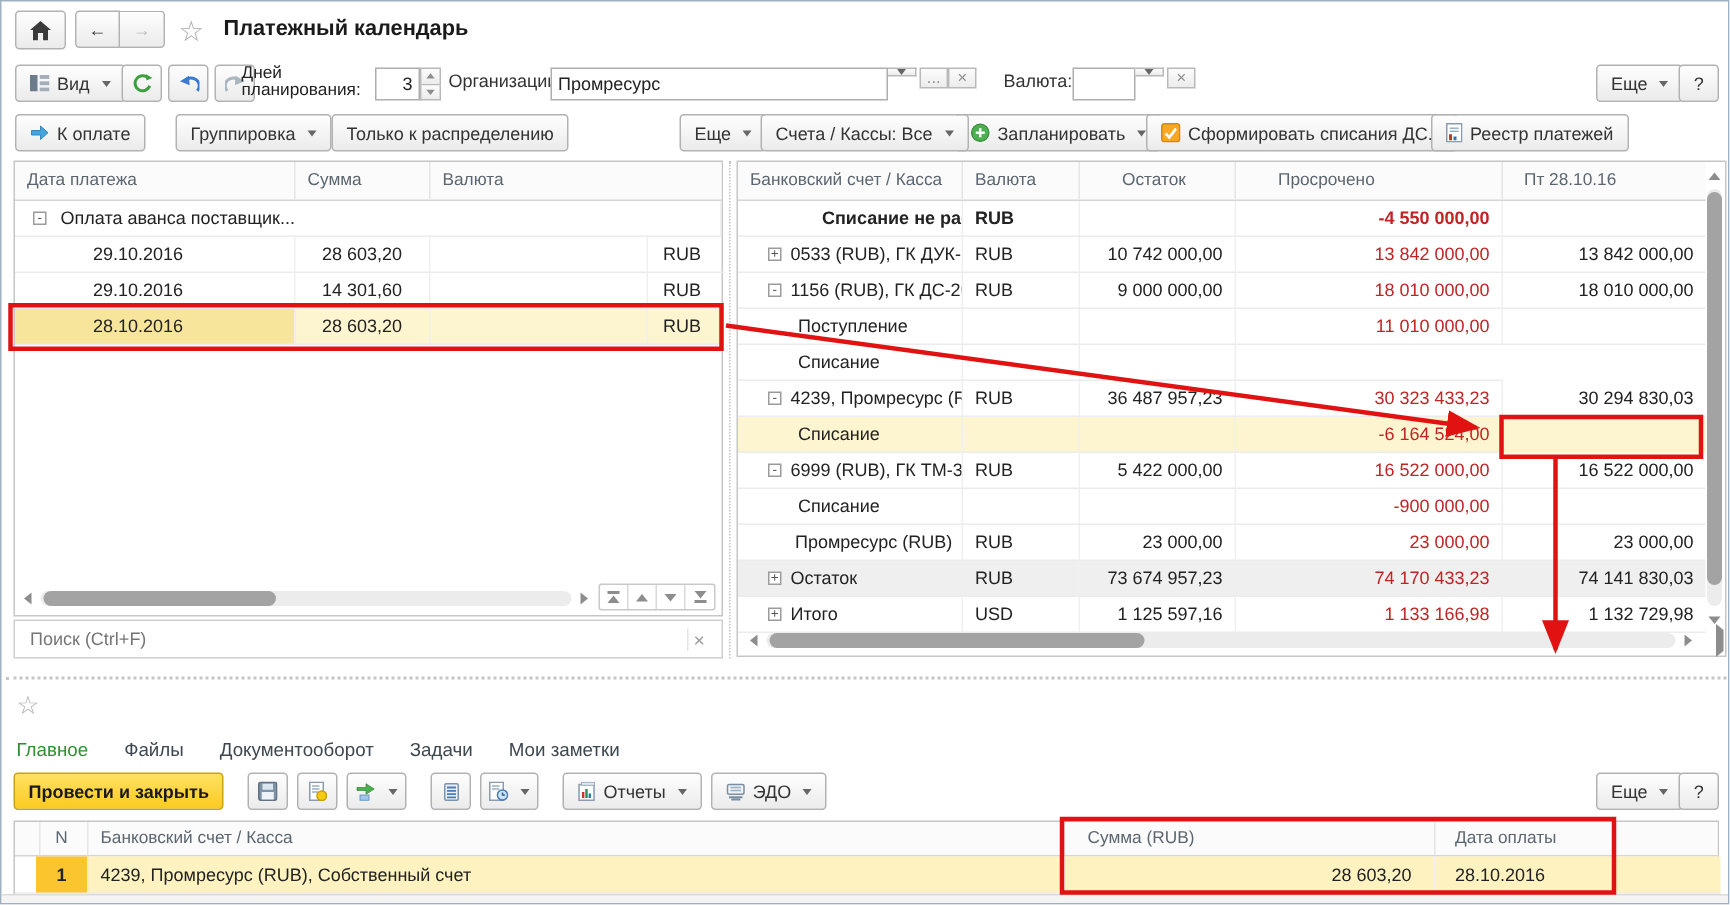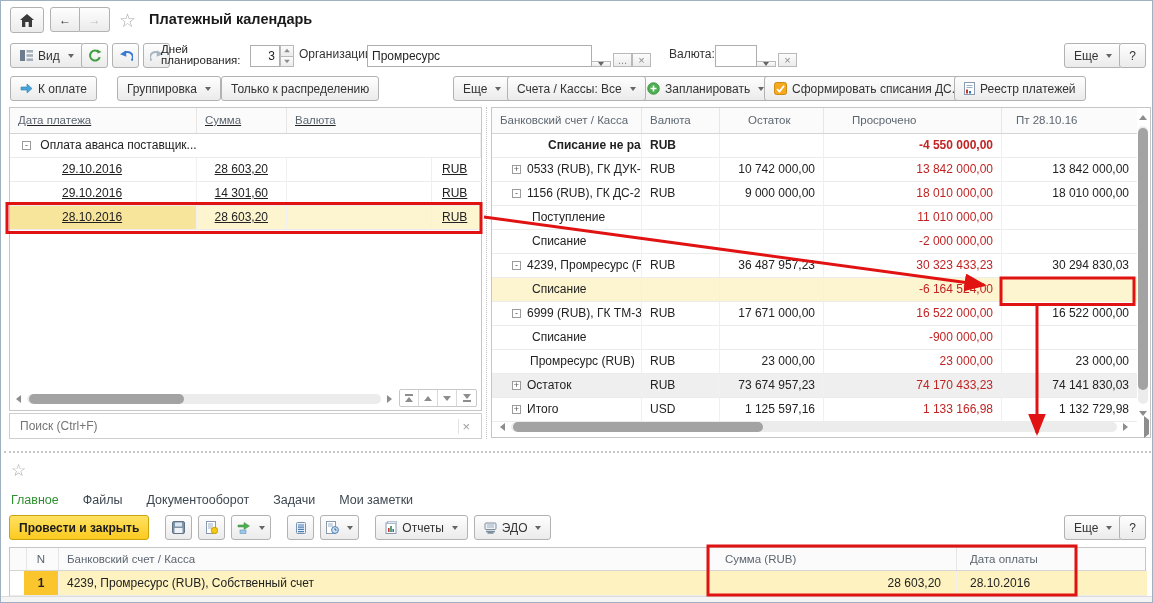--- a/index.html
+++ b/index.html
@@ -8,21 +8,21 @@
             border: 1px solid #9fb0c0; overflow: hidden; font-size: 12px; color: #222; }
 
   
   .btn { display: inline-flex; align-items: center; gap: 5px; height: 25px; padding: 0 9px;
          background: linear-gradient(#fefefe, #ebebeb); border: 1px solid #b2b2b2; border-radius: 3px;
          font-size: 12px; color: #333; white-space: nowrap; cursor: default; }
   .iconbtn { justify-content: center; padding: 0 5px; min-width: 27px; }
   .btn-yellow { background: linear-gradient(#ffe162, #fcca20); border-color: #c9a40f; font-weight: bold; color:#1a1a1a; }
   .caret { width: 0; height: 0; border-left: 3.5px solid transparent; border-right: 3.5px solid transparent;
            border-top: 4px solid #666; display: inline-block; margin-left: 3px; }
-  .fieldwrap { display: inline-flex; align-items: flex-end; height: 22px; }
+  .fieldwrap { display: inline-flex; align-items: flex-start; height: 22px; }
   .field { border: 1px solid #aeaeae; background: #fff; height: 22px; padding: 0 4px; font-size: 12px;
            font-family: "Liberation Sans", sans-serif; color: #222; outline: none; }
   .fieldbtn { width: 19px; border: 1px solid #b9b9b9; background: linear-gradient(#fcfcfc,#ececec);
               display: inline-flex; align-items: center; justify-content: center; color: #8b8b8b; font-size: 11px; }
   .lbl { color: #333; font-size: 12px; }
 
   
   .tri-l { width:0;height:0;border-top:4px solid transparent;border-bottom:4px solid transparent;border-right:5px solid #8d8d8d; }
   .tri-r { width:0;height:0;border-top:4px solid transparent;border-bottom:4px solid transparent;border-left:5px solid #8d8d8d; }
   .tri-u { width:0;height:0;border-left:4px solid transparent;border-right:4px solid transparent;border-bottom:5px solid #8d8d8d; }
@@ -60,21 +60,21 @@
                border-right: 1px solid #e6e6e6; white-space: nowrap; overflow: hidden; }
   .trow { display: grid; }
   .trow .c { line-height: 23px; height: 24px; padding: 0 8px; border-right: 1px solid #f0f0f0;
              border-bottom: 1px solid #ececec; white-space: nowrap; overflow: hidden; font-size: 12px; }
   .num { text-align: right; }
   .red { color: #c22424; }
   .bold { font-weight: bold; }
   .exp { display: inline-block; width: 9px; height: 9px; border: 1px solid #9b9b9b; background: #fff;
          line-height: 7px; font-size: 9px; text-align: center; color: #555; margin-right: 6px; vertical-align: 1px; }
 
-  .grid-left  { grid-template-columns: 187px 90px 145px 51px; text-decoration: underline; }
+  .grid-left  { grid-template-columns: 187px 90px 145px 51px; }
   .grid-right { grid-template-columns: 150px 78px 104px 178px 135px; }
   .grid-doc   { grid-template-columns: 14px 35px 651px 247px 120px 70px; }
 
   .row-sel  { background: #fdf5d0; }
   .cell-sel { background: #f7e59c; }
   .row-gray { background: #efefef; }
 
   
   .hscroll { position: absolute; display: flex; align-items: center; height: 18px; gap: 2px; padding: 0 2px; }
   .track { flex: 1; height: 10px; background: #ececec; border-radius: 6px; position: relative; }
@@ -375,21 +375,20 @@
         <div class="c"></div>
         <div class="c num"></div>
         <div class="c num red">11 010 000,00</div>
         <div class="c num" style="border-right:none"></div>
       </div>
 
       <div class="trow grid-right">
         <div class="c" style="padding-left:40px">Списание</div>
         <div class="c"></div>
         <div class="c num"></div>
-        <div class="c num red">-2 000 000,00</div>
         <div class="c num" style="border-right:none"></div>
       </div>
 
       <div class="trow grid-right">
         <div class="c" style="padding-left:20px"><span class="exp">-</span><span>4239, Промресурс (RUB), ...</span></div>
         <div class="c">RUB</div>
         <div class="c num">36 487 957,23</div>
         <div class="c num red">30 323 433,23</div>
         <div class="c num" style="border-right:none">30 294 830,03</div>
       </div>
@@ -397,21 +396,21 @@
       <div class="trow grid-right row-sel">
         <div class="c" style="padding-left:40px">Списание</div>
         <div class="c"></div>
         <div class="c num"></div>
         <div class="c num red">-6 164 524,00</div>
       </div>
 
       <div class="trow grid-right">
         <div class="c" style="padding-left:20px"><span class="exp">-</span><span>6999 (RUB), ГК ТМ-30</span></div>
         <div class="c">RUB</div>
-        <div class="c num">17 671 000,00</div>
+        <div class="c num">5 422 000,00</div>
         <div class="c num red">16 522 000,00</div>
         <div class="c num" style="border-right:none">16 522 000,00</div>
       </div>
 
       <div class="trow grid-right">
         <div class="c" style="padding-left:40px">Списание</div>
         <div class="c"></div>
         <div class="c num"></div>
         <div class="c num red">-900 000,00</div>
         <div class="c num" style="border-right:none"></div>

